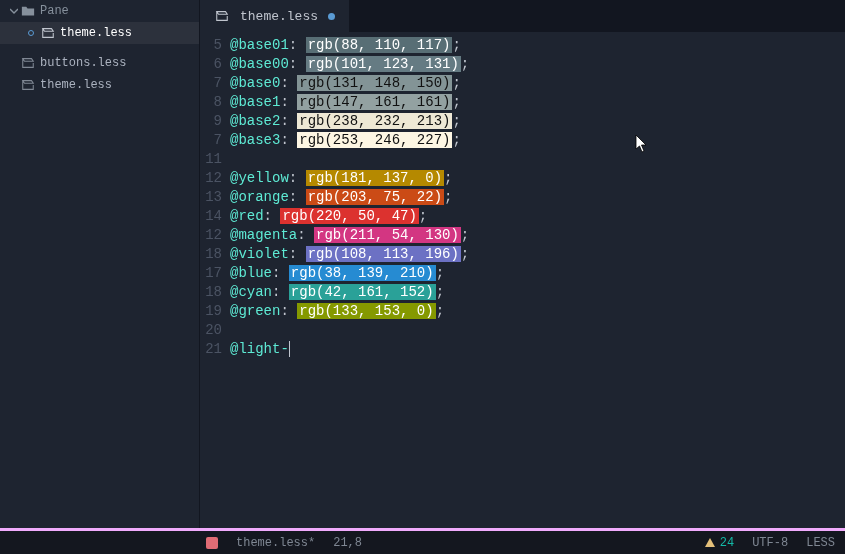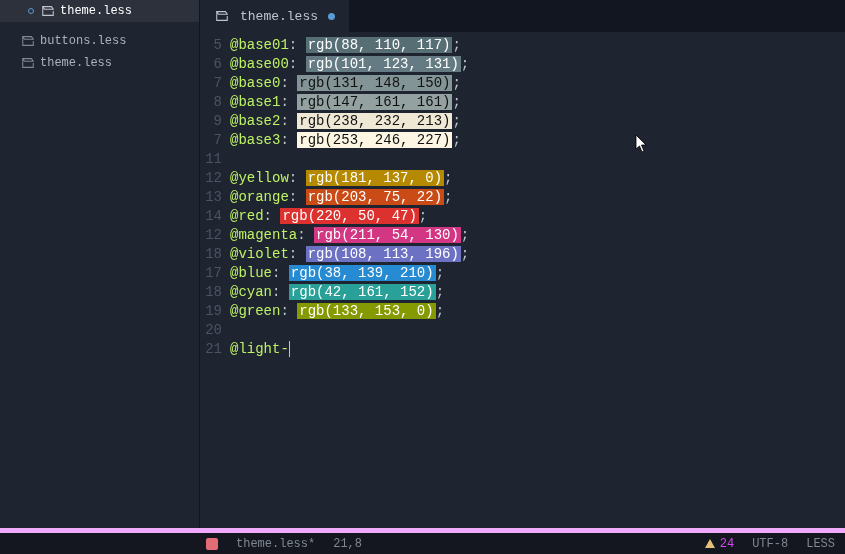--- a/index.html
+++ b/index.html
@@ -79,21 +79,21 @@
   }
   .code-area { flex:1; display:flex; font-size:14px; line-height:19px; position:relative; }
   .gutter {
     width: 30px;
     text-align: right;
     padding: 4px 8px 0 0;
     color: #4b5363;
     background: #1e2430;
   }
   .lines { padding-top:4px; white-space: pre; }
-  .tok-var { color: #bef264; }
+  .tok-var { color: #5eead4; }
   .tok-punct { color: #c0c5ce; }
   .color-chip { padding: 0 2px; border-radius: 0; }
   .cursor-pipe { border-right: 1px solid #c0c5ce; }
   .mouse-cursor {
     position: absolute;
     left: 435px;
     top: 102px;
     width: 14px;
     height: 20px;
     pointer-events: none;
@@ -101,37 +101,50 @@
 
   .status-bar {
     height: 26px;
     background: #14171f;
     display: flex;
     align-items: center;
     font-size: 12px;
     color: #7f8793;
     padding: 0 10px;
     gap: 18px;
-    border-top: 5px solid #f0abfc;
+    border-top: 3px solid #f0abfc;
   }
   .status-color-sw {
     width: 12px; height: 12px;
     background: #e06c75;
     border-radius: 2px;
     margin-left: 196px;
   }
   .status-right { margin-left: auto; display: flex; gap: 18px; align-items: center; }
-  .warn-badge { color: #d946ef; display:flex; align-items:center; gap:4px;}
+  .warn-badge { color: #14b8a6; display:flex; align-items:center; gap:4px;}
 </style>
 </head>
 <body>
 
 <div class="main-area">
 
   <div class="sidebar">
+    <div class="tree-row project-root">
+      <span class="chevron">
+          <svg viewBox="0 0 8 8">
+            <path d="M0 2 L4 6 L8 2" fill="none" stroke="#86909c" stroke-width="1.4"></path>
+          </svg>
+        </span>
+      <span class="icon">
+          <svg viewBox="0 0 16 16">
+            <path d="M1 3h5l1.5 2H15v8H1z" fill="#86909c"></path>
+          </svg>
+        </span>
+      <span>Pane</span>
+    </div>
     <div class="tree-row tree-indent-1 selected">
       <span class="open-indicator"></span>
       <span class="icon">
           <svg viewBox="0 0 16 16">
             <path d="M2 3h10l2 3H4z M2 3v10h12V8" fill="none" stroke="#c0c5ce" stroke-width="1.2"></path>
           </svg>
         </span>
       <span>theme.less</span>
     </div>
 

